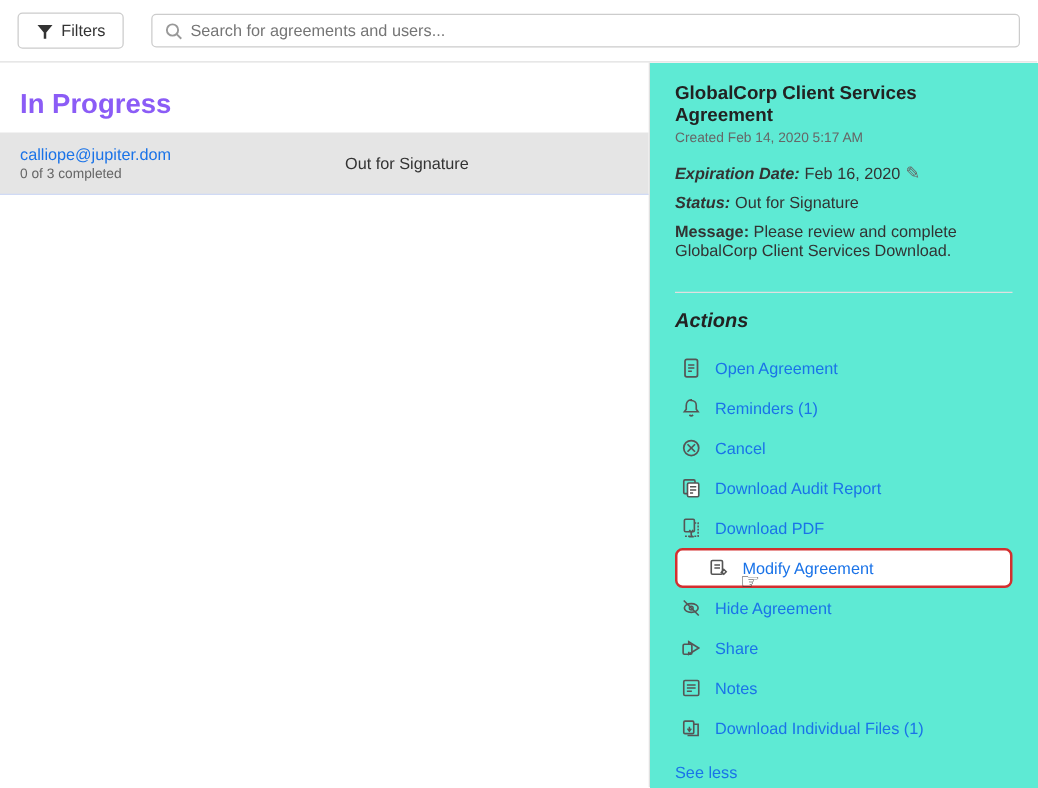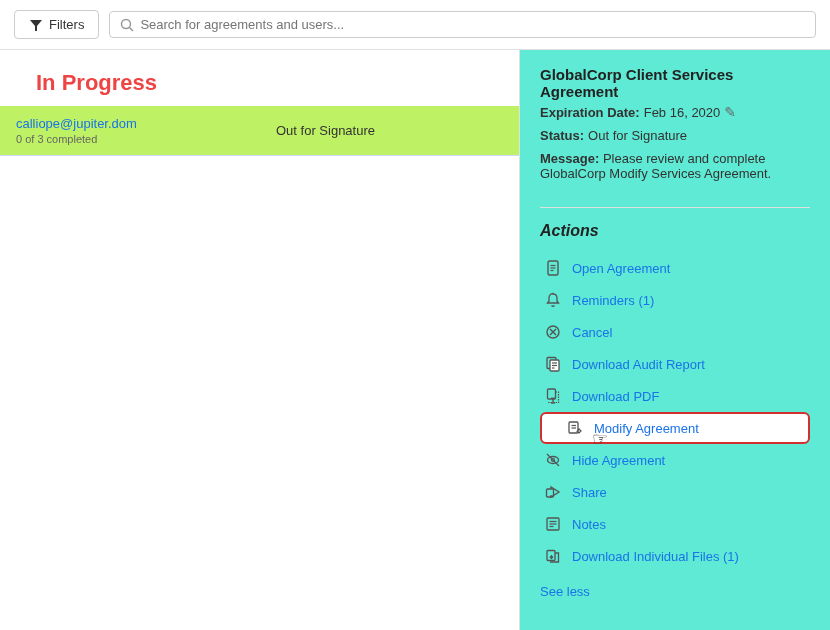--- a/index.html
+++ b/index.html
@@ -11,21 +11,21 @@
       height: 630px;
       overflow: hidden;
       display: flex;
       flex-direction: column;
     }
     .top-bar {
       display: flex;
       align-items: center;
       padding: 10px 14px;
       border-bottom: 1px solid #e0e0e0;
-      gap: 10px;
+      gap: 22px;
       background: #fff;
     }
     .filter-btn {
       display: flex;
       align-items: center;
       gap: 6px;
       padding: 6px 14px;
       border: 1px solid #ccc;
       border-radius: 4px;
       background: #fff;
@@ -59,39 +59,38 @@
       flex: 0 0 520px;
       border-right: 1px solid #e0e0e0;
       display: flex;
       flex-direction: column;
       overflow: hidden;
     }
     .in-progress-title {
       padding: 20px 16px 10px 16px;
       font-size: 22px;
       font-weight: 600;
-      color: #ef4444;
-      margin-left: 20px;
+      color: #8b5cf6;
     }
     .table-header {
       display: flex;
       padding: 6px 16px;
       border-bottom: 1px solid #e0e0e0;
       font-size: 11px;
       font-weight: 700;
       color: #666;
       letter-spacing: 0.05em;
     }
     .col-recipients { flex: 0 0 260px; }
     .col-status { flex: 1; }
     .table-row {
       display: flex;
       align-items: center;
       padding: 10px 16px;
-      background: #bef264;
+      background: #e5e5e5;
       border-bottom: 1px solid #d0daf5;
       cursor: pointer;
     }
     .recipient-info { flex: 0 0 260px; }
     .recipient-email {
       font-size: 13px;
       color: #1a73e8;
       font-weight: 500;
     }
     .recipient-completed {
@@ -124,21 +123,21 @@
       margin-bottom: 14px;
     }
     .info-row {
       font-size: 13px;
       color: #333;
       margin-bottom: 8px;
       display: flex;
       align-items: center;
       gap: 4px;
     }
-    .info-row strong { font-weight: 700; }
+    .info-row strong { font-weight: 700; font-style: italic; }
     .edit-icon {
       cursor: pointer;
       color: #666;
       font-size: 14px;
     }
     .message-row {
       font-size: 13px;
       color: #333;
       margin-bottom: 16px;
     }
@@ -225,35 +224,36 @@
       <div class="recipient-info col-recipients">
         <div class="recipient-email">calliope@jupiter.dom</div>
         <div class="recipient-completed">0 of 3 completed</div>
       </div>
       <div class="status-text col-status">Out for Signature</div>
     </div>
   </div>
 
   <div class="right-panel">
     <div class="agreement-title">GlobalCorp Client Services Agreement</div>
+    <div class="created-text">Created Feb 14, 2020 5:17 AM</div>
 
     <div class="info-row">
       <strong>Expiration Date:</strong>
       <span>Feb 16, 2020</span>
       <span class="edit-icon">✎</span>
     </div>
 
     <div class="info-row">
       <strong>Status:</strong>
       <span>Out for Signature</span>
     </div>
 
     <div class="message-row">
       <strong>Message:</strong>
-      <span>Please review and complete GlobalCorp Modify Services Agreement.</span>
+      <span>Please review and complete GlobalCorp Client Services Download.</span>
     </div>
 
     <hr class="divider">
 
     <div class="actions-title">Actions</div>
 
     <div id="actions-list">
         <div class="action-item">
           <span class="action-icon">
             <svg class="icon-svg" viewBox="0 0 16 16">

